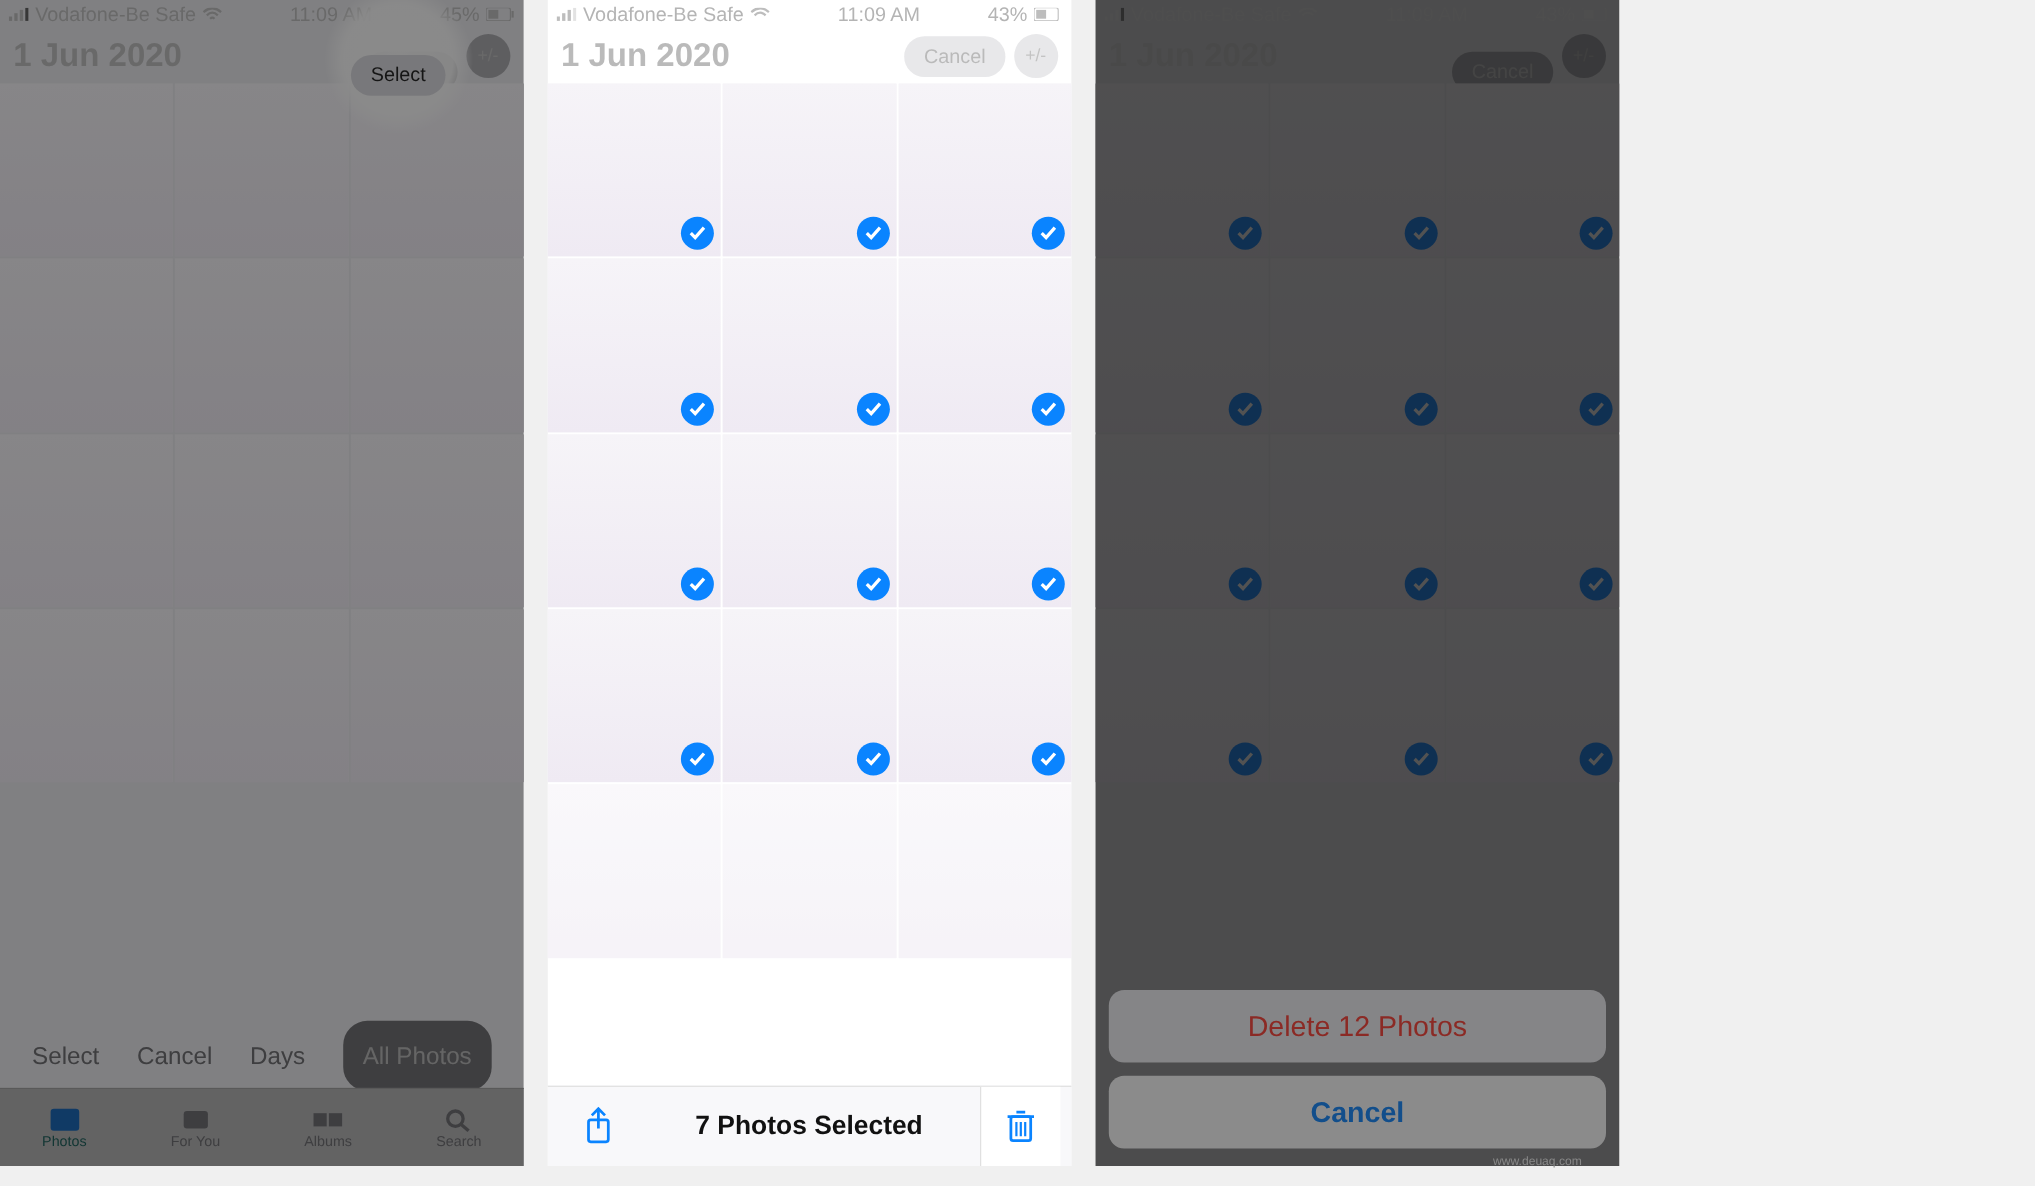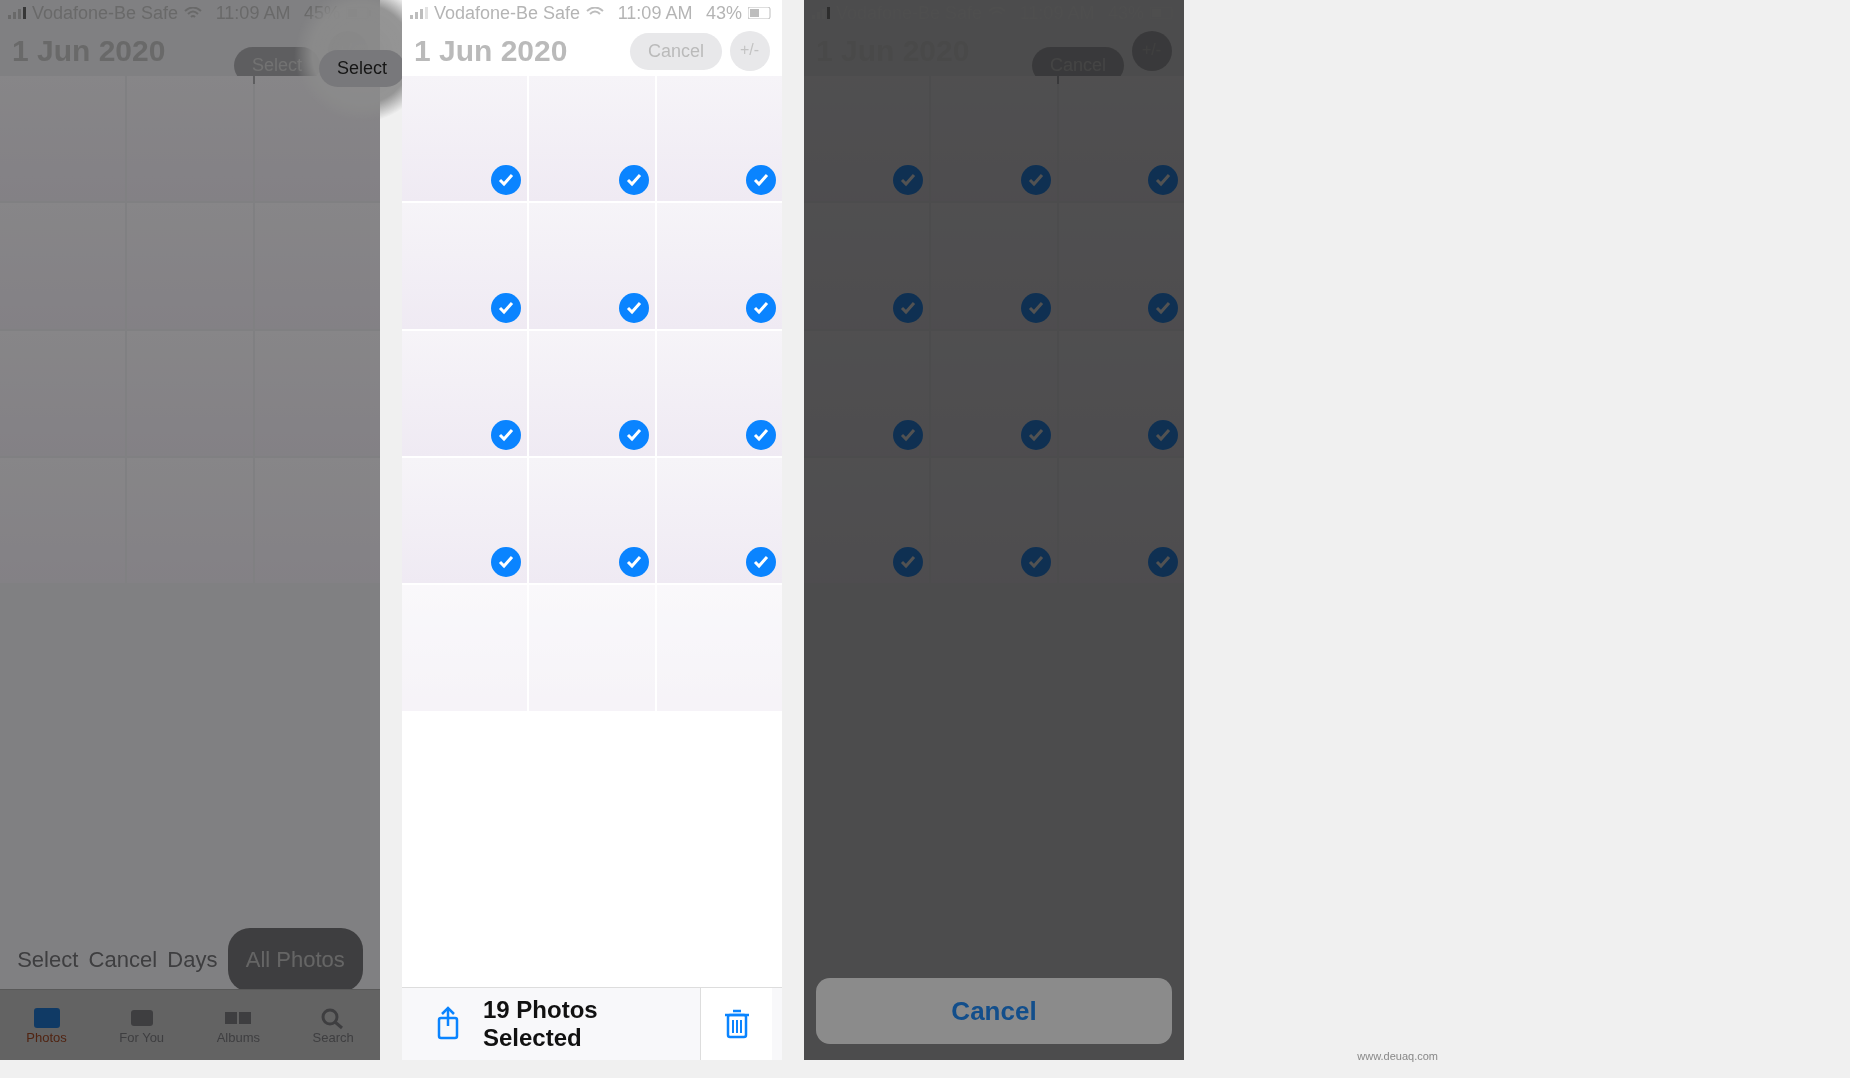--- a/index.html
+++ b/index.html
@@ -1,16 +1,16 @@
 <!DOCTYPE html>
 <html><head>
 <meta charset="utf-8">
 <style>
   body { margin:0; background:#f0f0f0; font-family:-apple-system,Helvetica,Arial,sans-serif; width:1850px; height:1078px; display:flex; gap:12px; padding:0; }
-  .phone { width:380px; height:1060px; position:relative; background:#e8e8ec; }
+  .phone { width:476px; height:1060px; position:relative; background:#e8e8ec; }
   .phone + .phone { margin-left:10px;}
   .statusbar { height:26px; display:flex; align-items:center; justify-content:space-between;
     padding:0 8px; font-size:18px; font-weight:500; color:#111; }
   .sb-left, .sb-right { display:flex; align-items:center; gap:6px; }
   .sb-left svg, .sb-right svg { flex:none; }
   .dim { filter:brightness(.55) contrast(.9); }
   .dim .statusbar { color:#bbb; }
   .hdr { height:50px; display:flex; align-items:center; justify-content:space-between;
     padding:0 12px; }
   .title { font-size:30px; font-weight:700; color:#000; }
@@ -27,21 +27,21 @@
     display:flex; align-items:center; justify-content:center; pointer-events:none; z-index:10;}
   .spot .pillbtn{ background:#d9d9de; color:#111; font-weight:500;}
   .grid { display:grid; grid-template-columns:repeat(3,1fr); gap:2px; padding:0 0 0 0;}
   .thumb { aspect-ratio:1/1; background:#f6f4f8; position:relative; }
   .thumb .fill{position:absolute; inset:0; background:linear-gradient(#f6f4f8,#efeaf3);}
   .check { position:absolute; right:6px; bottom:6px; width:30px; height:30px; border-radius:15px;
     background:#0a84ff; display:flex; align-items:center; justify-content:center;}
   .bottombar { position:absolute; left:0; right:0; bottom:0; height:70px; background:#f8f8fa;
     border-top:1px solid #ddd; display:flex; align-items:center; justify-content:space-around;}
   .tab { display:flex; flex-direction:column; align-items:center; font-size:13px; color:#8e8e93;}
-  .tab.sel{ color:#c2410c;}
+  .tab.sel{ color:#0f766e;}
   .segbar{ position:absolute; left:0; right:0; bottom:70px; height:60px; display:flex; align-items:center;
     justify-content:space-around; font-size:22px; color:#8e8e93; padding:0 12px;}
   .seg.sel{ background:#8e8e93; color:#fff; border-radius:22px; padding:19px 18px;}
   .dim .segbar, .dim .bottombar{ filter:brightness(.7);}
   
   .seltoolbar{ position:absolute; left:0; right:0; bottom:0; height:72px; background:#f8f8fa;
     border-top:1px solid #ddd; display:flex; align-items:center; justify-content:space-between; padding:0 10px;}
   .seltoolbar .mid{ font-size:24px; font-weight:600; color:#111; }
   .sqbtn{ width:72px; height:72px; display:flex; align-items:center; justify-content:center; }
   .sqbtn.del{ background:#fff; border-left:1px solid #ddd;}
@@ -321,21 +321,21 @@
   </div>
 
   <div class="seltoolbar">
     <div class="sqbtn">
       <svg width="30" height="36">
           <rect x="6" y="12" width="18" height="20" rx="2" stroke="#0a84ff" stroke-width="2.5" fill="none"></rect>
           <line x1="15" y1="2" x2="15" y2="20" stroke="#0a84ff" stroke-width="2.5"></line>
           <path d="M9 8 L15 2 L21 8" stroke="#0a84ff" stroke-width="2.5" fill="none"></path>
         </svg>
     </div>
-    <div class="mid">19 Photos Selected</div>
+    <div class="mid">7 Photos Selected</div>
     <div class="sqbtn del">
       <svg width="30" height="34">
           <rect x="6" y="8" width="18" height="22" rx="2" stroke="#0a84ff" stroke-width="2.5" fill="none"></rect>
           <line x1="3" y1="8" x2="27" y2="8" stroke="#0a84ff" stroke-width="2.5"></line>
           <line x1="11" y1="4" x2="19" y2="4" stroke="#0a84ff" stroke-width="2.5"></line>
           <line x1="11" y1="13" x2="11" y2="26" stroke="#0a84ff" stroke-width="2"></line>
           <line x1="15" y1="13" x2="15" y2="26" stroke="#0a84ff" stroke-width="2"></line>
           <line x1="19" y1="13" x2="19" y2="26" stroke="#0a84ff" stroke-width="2"></line>
         </svg>
     </div>
@@ -473,17 +473,18 @@
             <svg width="16" height="16">
               <path d="M2 8 L6 12 L14 3" stroke="#fff" stroke-width="3" fill="none"></path>
             </svg>
           </div>
         </div>
     </div>
   </div>
 
   <div class="overlay"></div>
   <div class="sheet">
+    <div class="sheetbtn danger">Delete 12 Photos</div>
     <div class="sheetbtn cancel">Cancel</div>
   </div>
 </div>
 
 <div style="position:absolute; right:412px; bottom:16px; font-size:11px; color:#888;">www.deuaq.com</div>
 
 </body></html>

